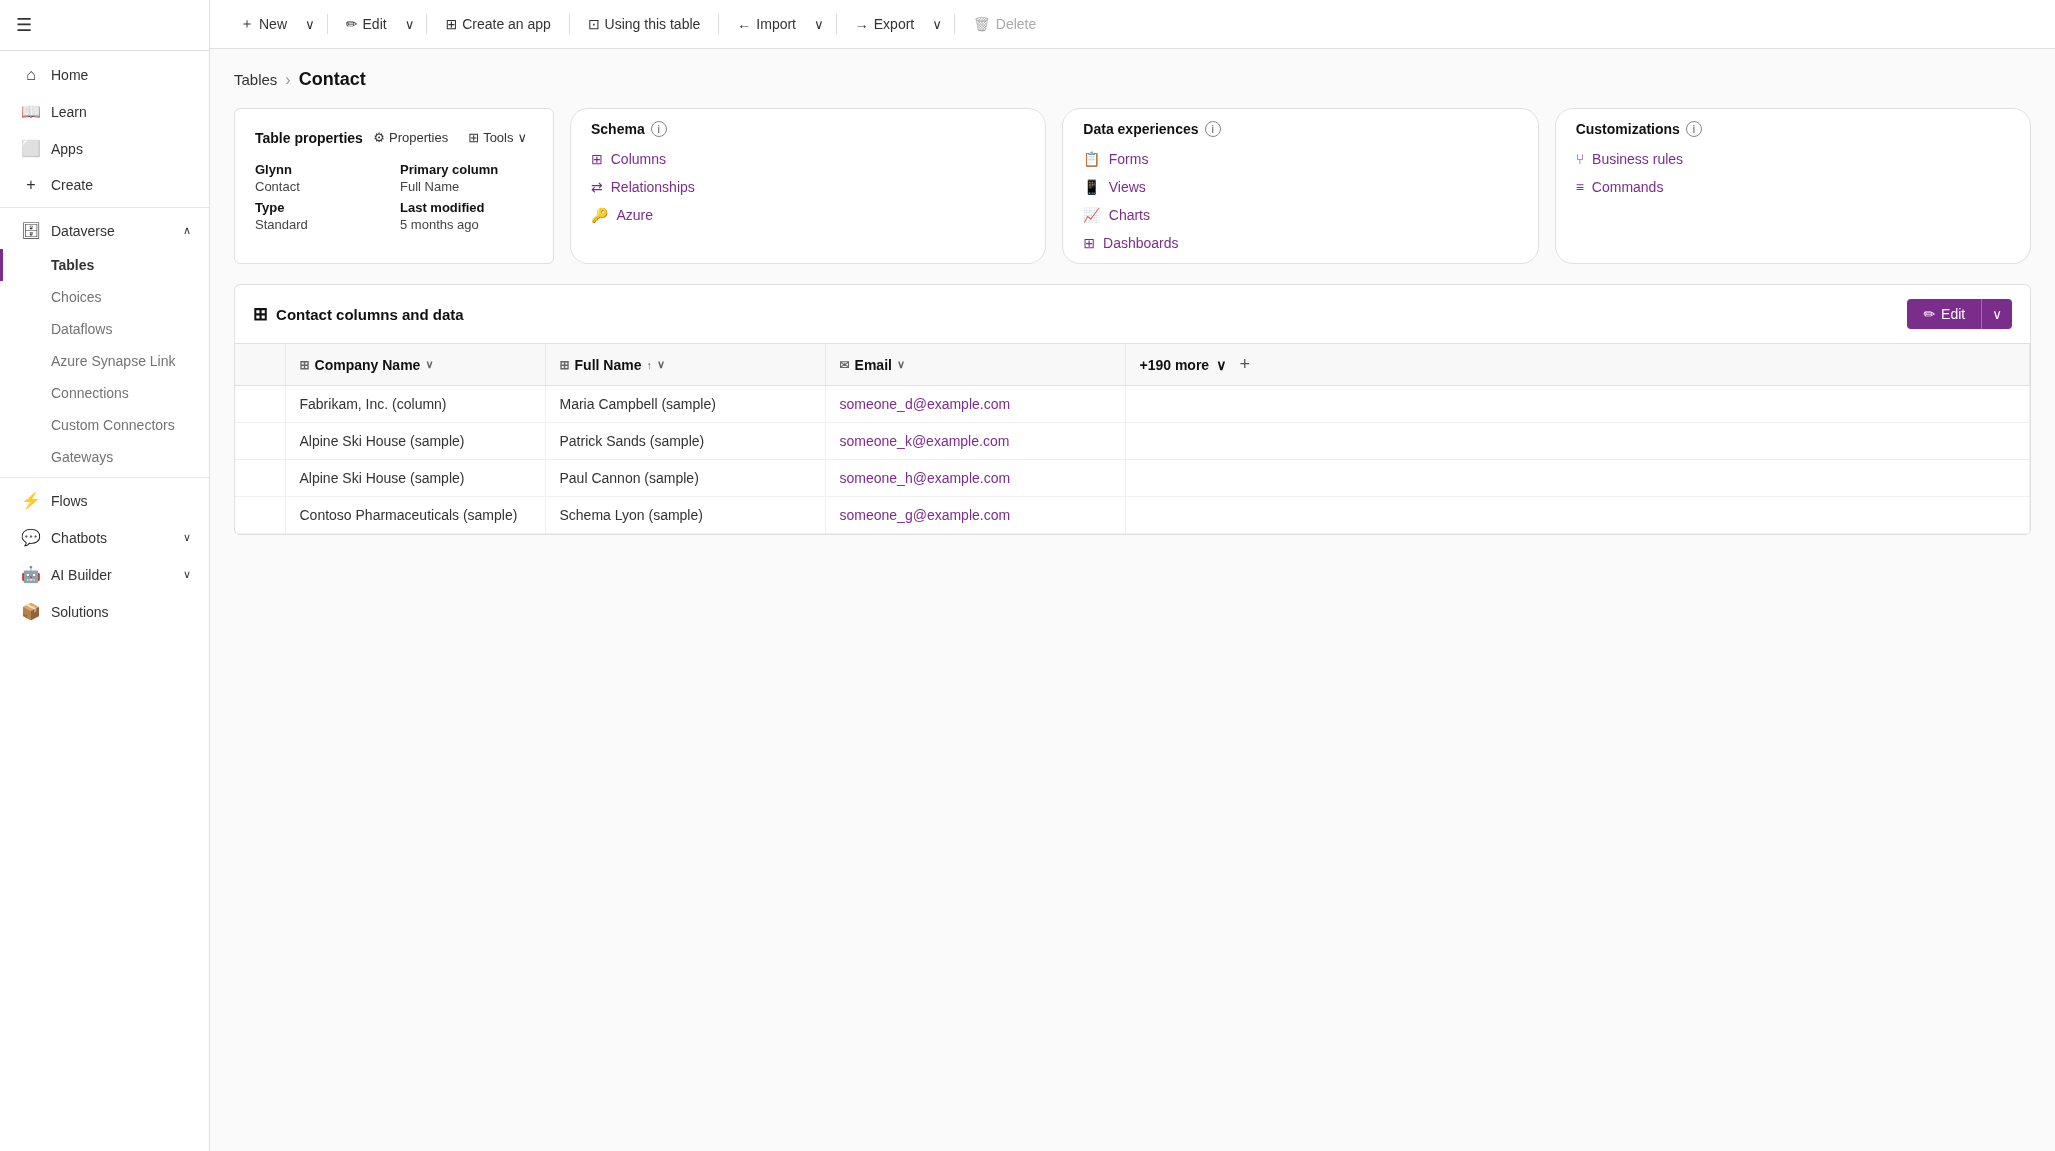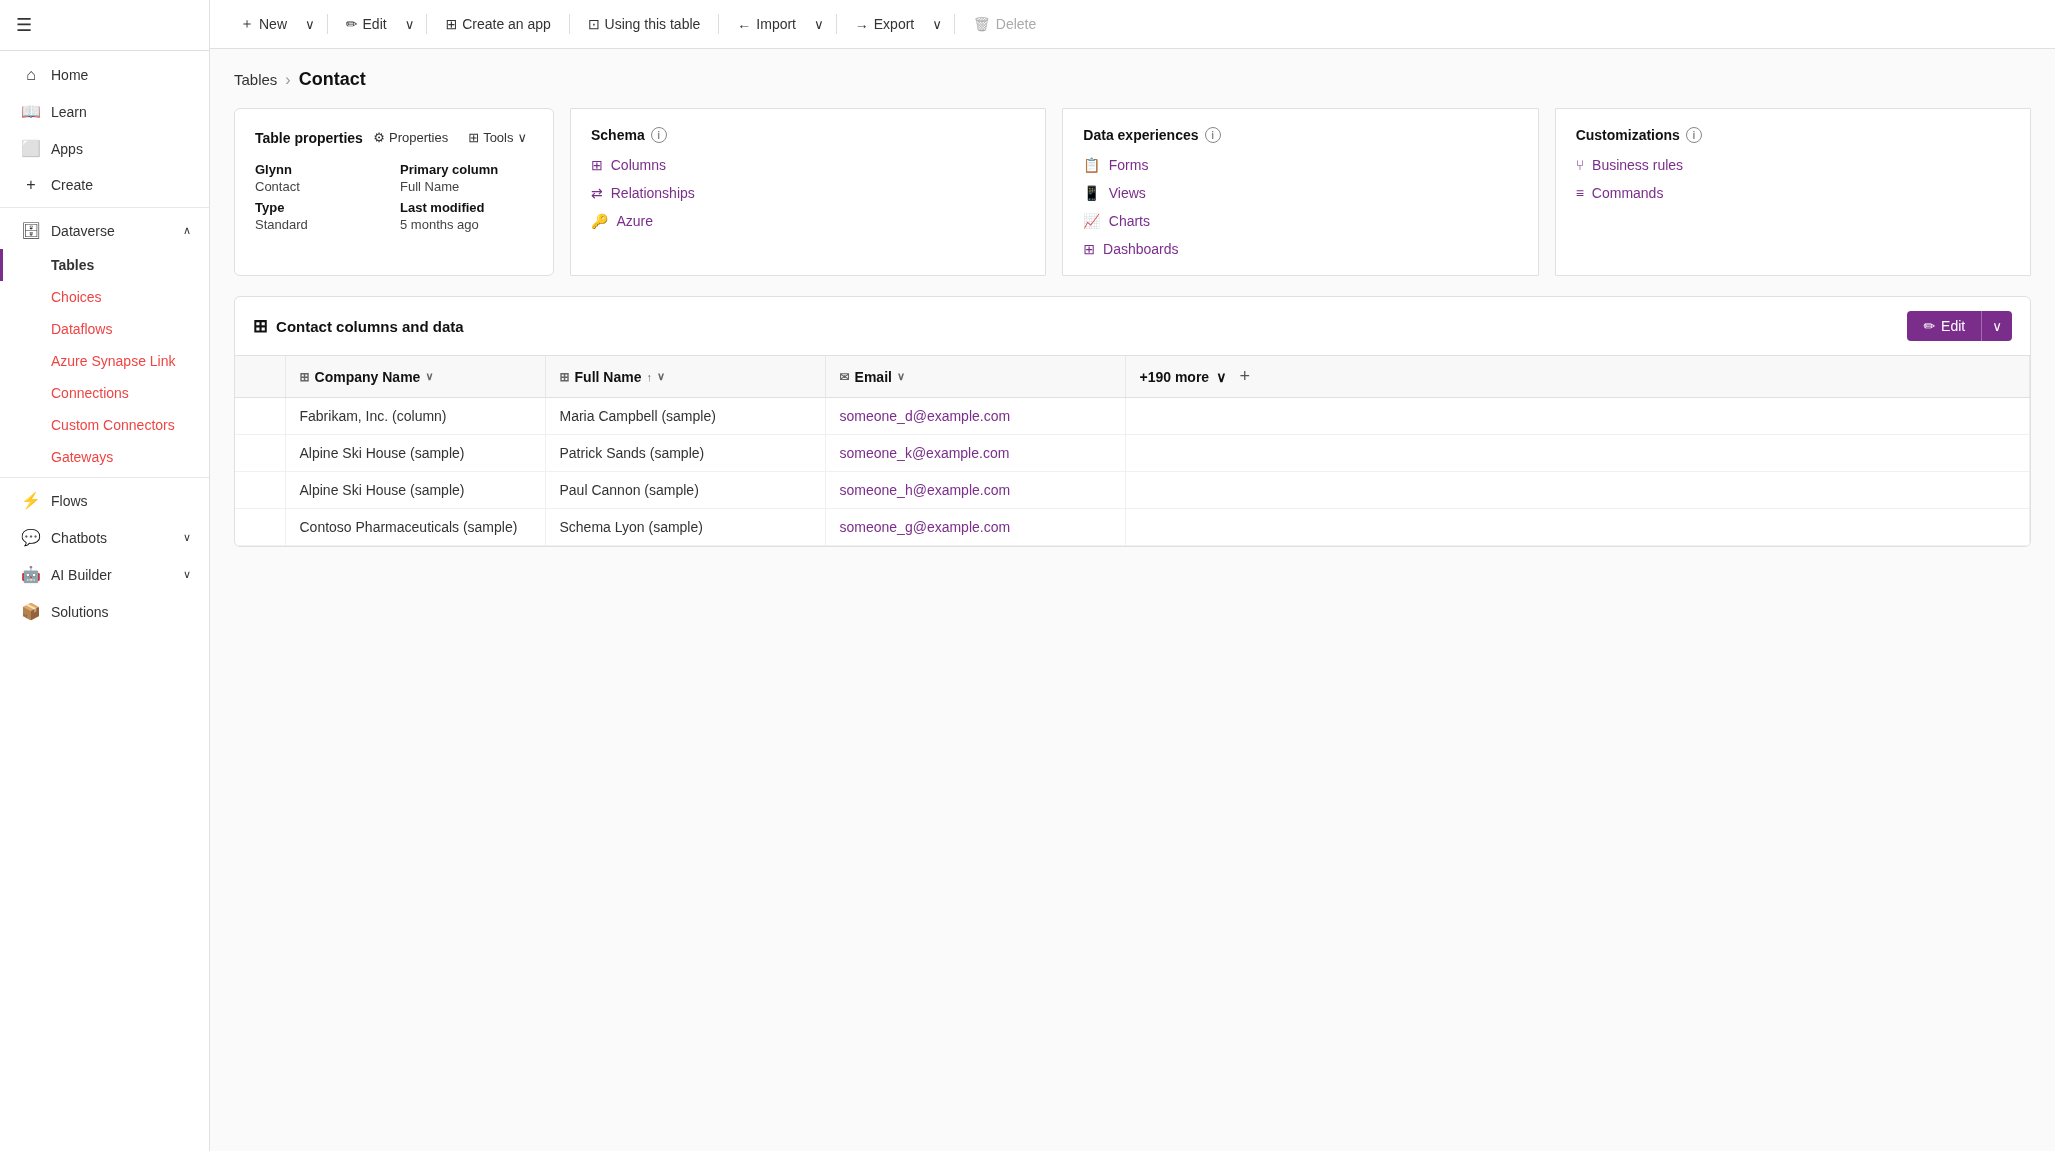--- a/index.html
+++ b/index.html
@@ -32,21 +32,21 @@
       border-left: 3px solid transparent;
       position: relative;
     }
     .nav-item .icon { font-size: 16px; width: 20px; text-align: center; }
     .nav-item .chevron { margin-left: auto; font-size: 11px; }
     .nav-sub-item {
       display: flex;
       align-items: center;
       padding: 8px 18px 8px 48px;
       cursor: pointer;
-      color: #ef4444;
+      color: #737373;
       font-size: 14px;
       border-left: 3px solid transparent;
     }
     .nav-sub-item.active {
       border-left: 3px solid #7B2D8B;
       font-weight: 600;
       color: #333;
     }
     .nav-divider { height: 1px; background: #e8e8e8; margin: 4px 0; }
 
@@ -96,22 +96,22 @@
 
     
     .cards-row {
       display: flex;
       gap: 16px;
       margin-bottom: 20px;
     }
     .card {
       background: #fff;
       border: 1px solid #e0e0e0;
-      border-radius: 1px;
-      padding: 18px 20px;
+      border-radius: 18px;
+      padding: 12px 20px;
       flex: 1;
     }
     .card-title {
       font-size: 14px;
       font-weight: 600;
       color: #111;
       margin-bottom: 14px;
       display: flex;
       align-items: center;
       gap: 6px;

